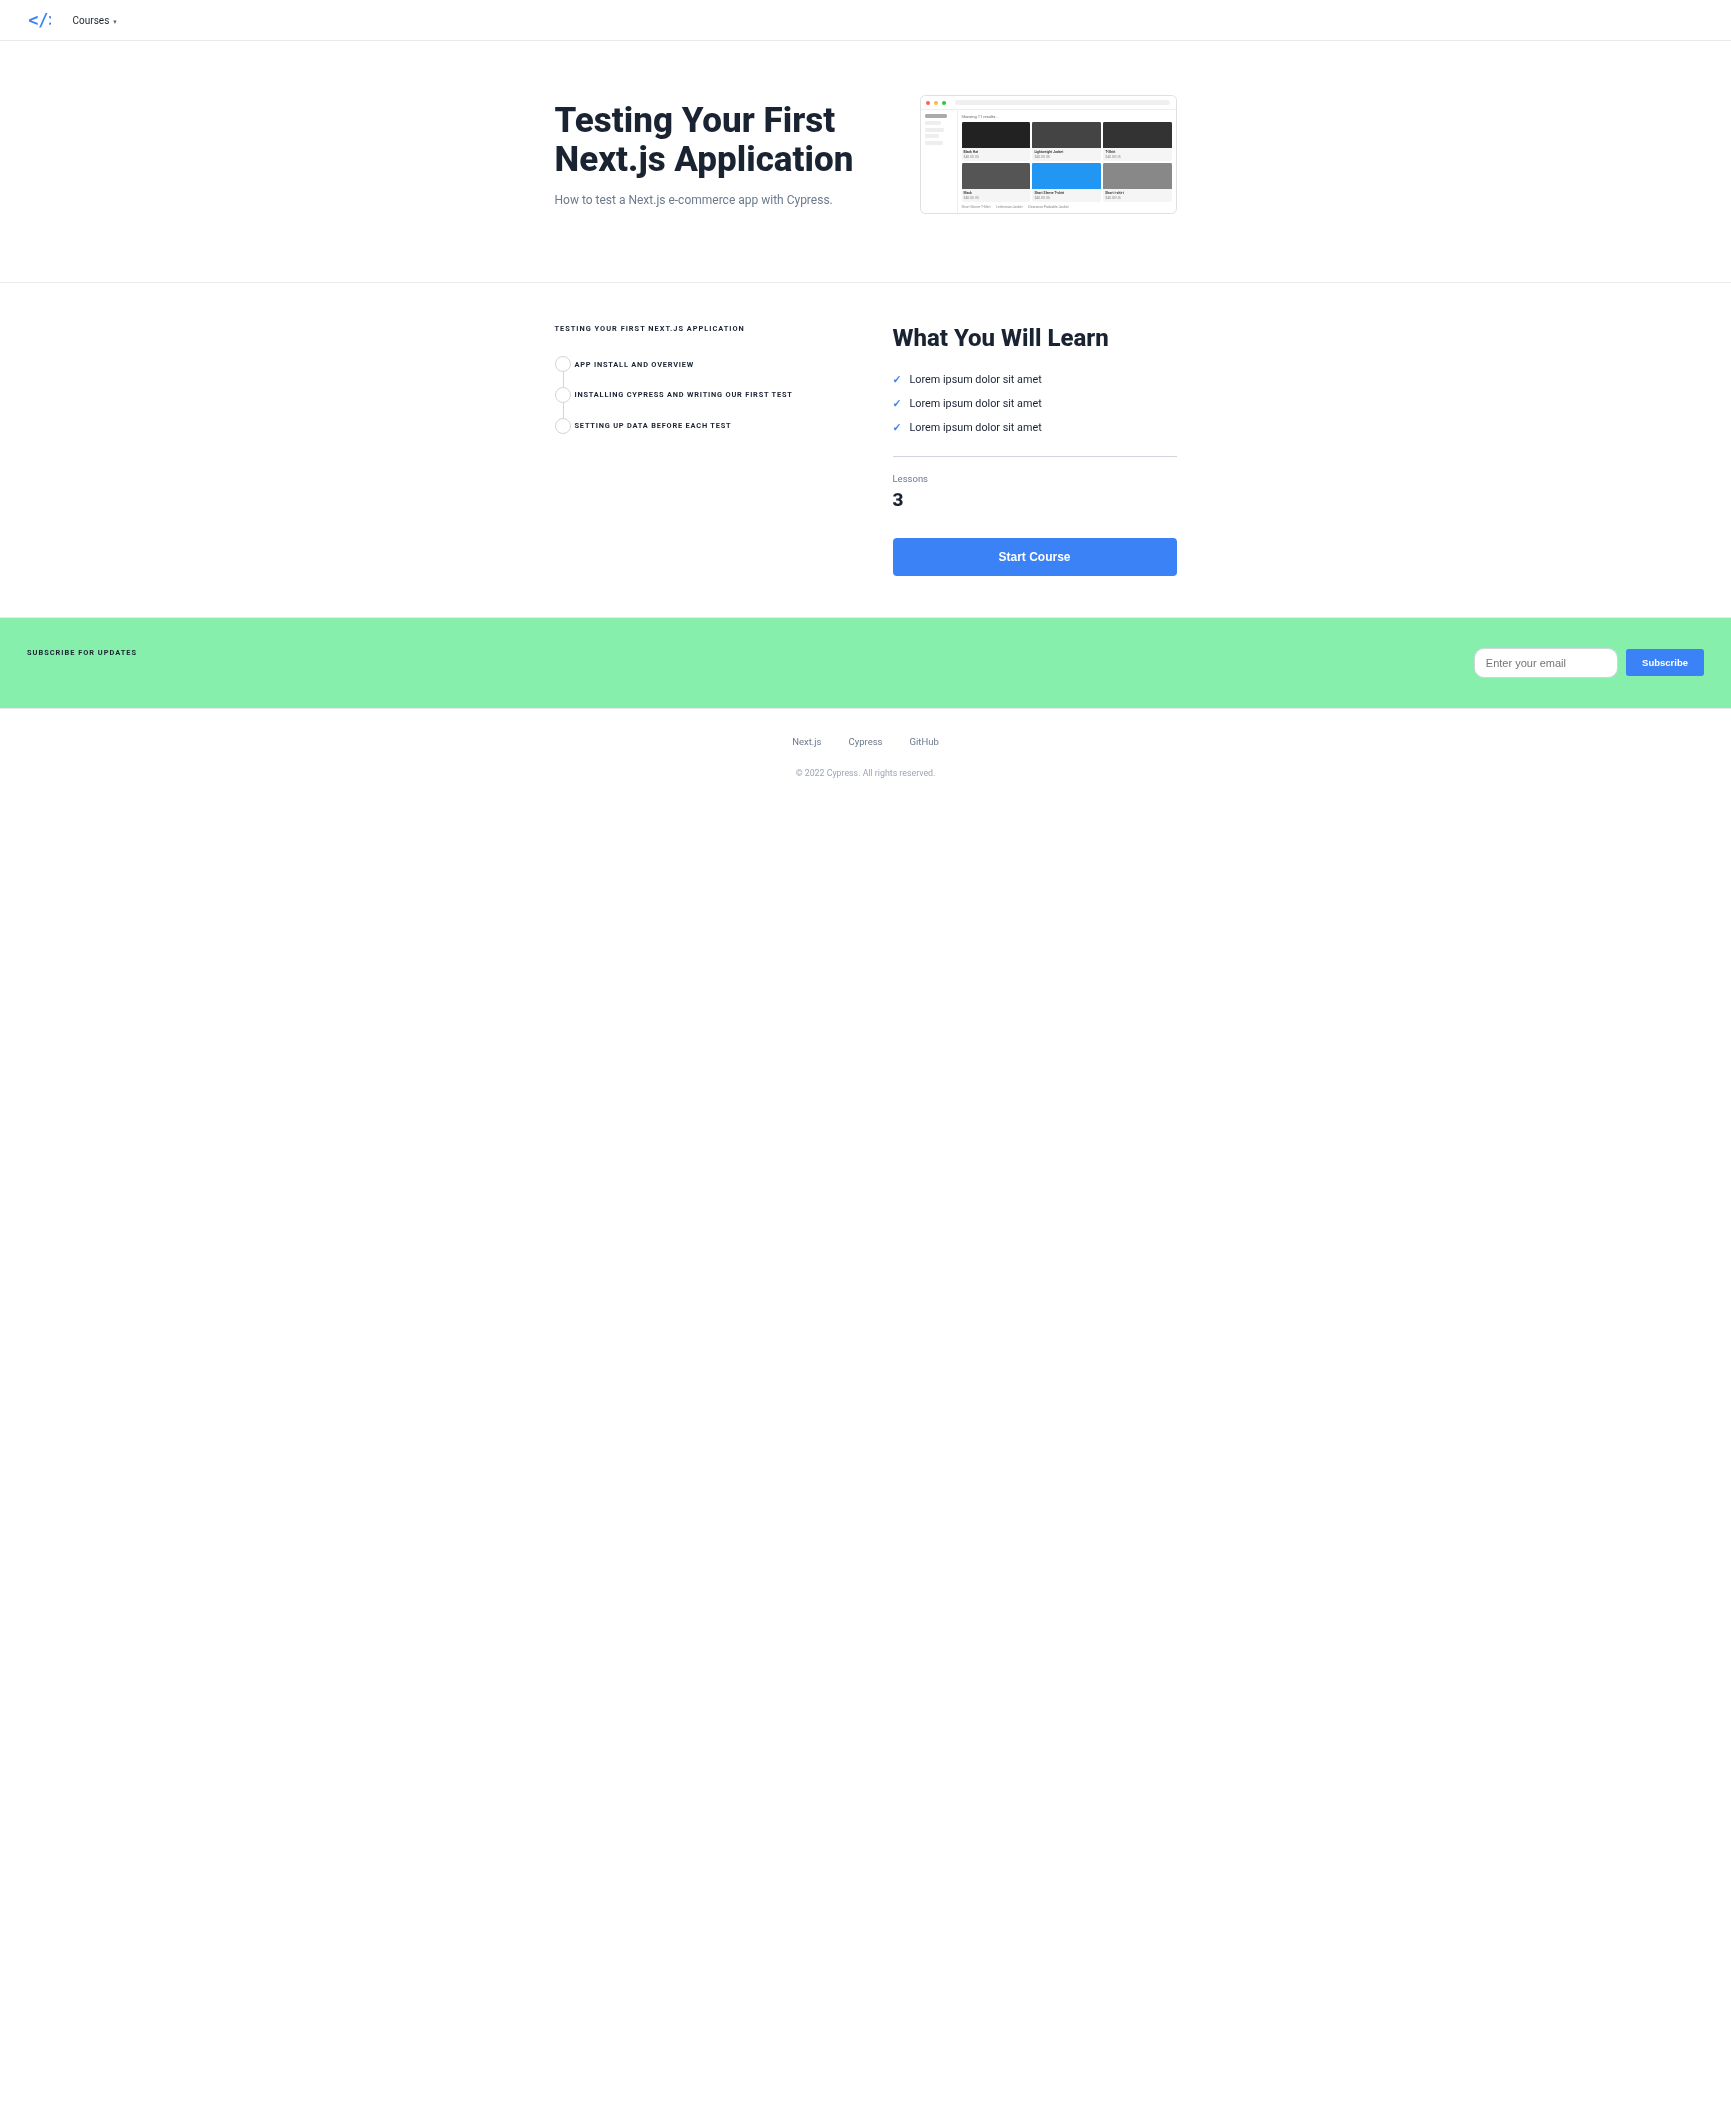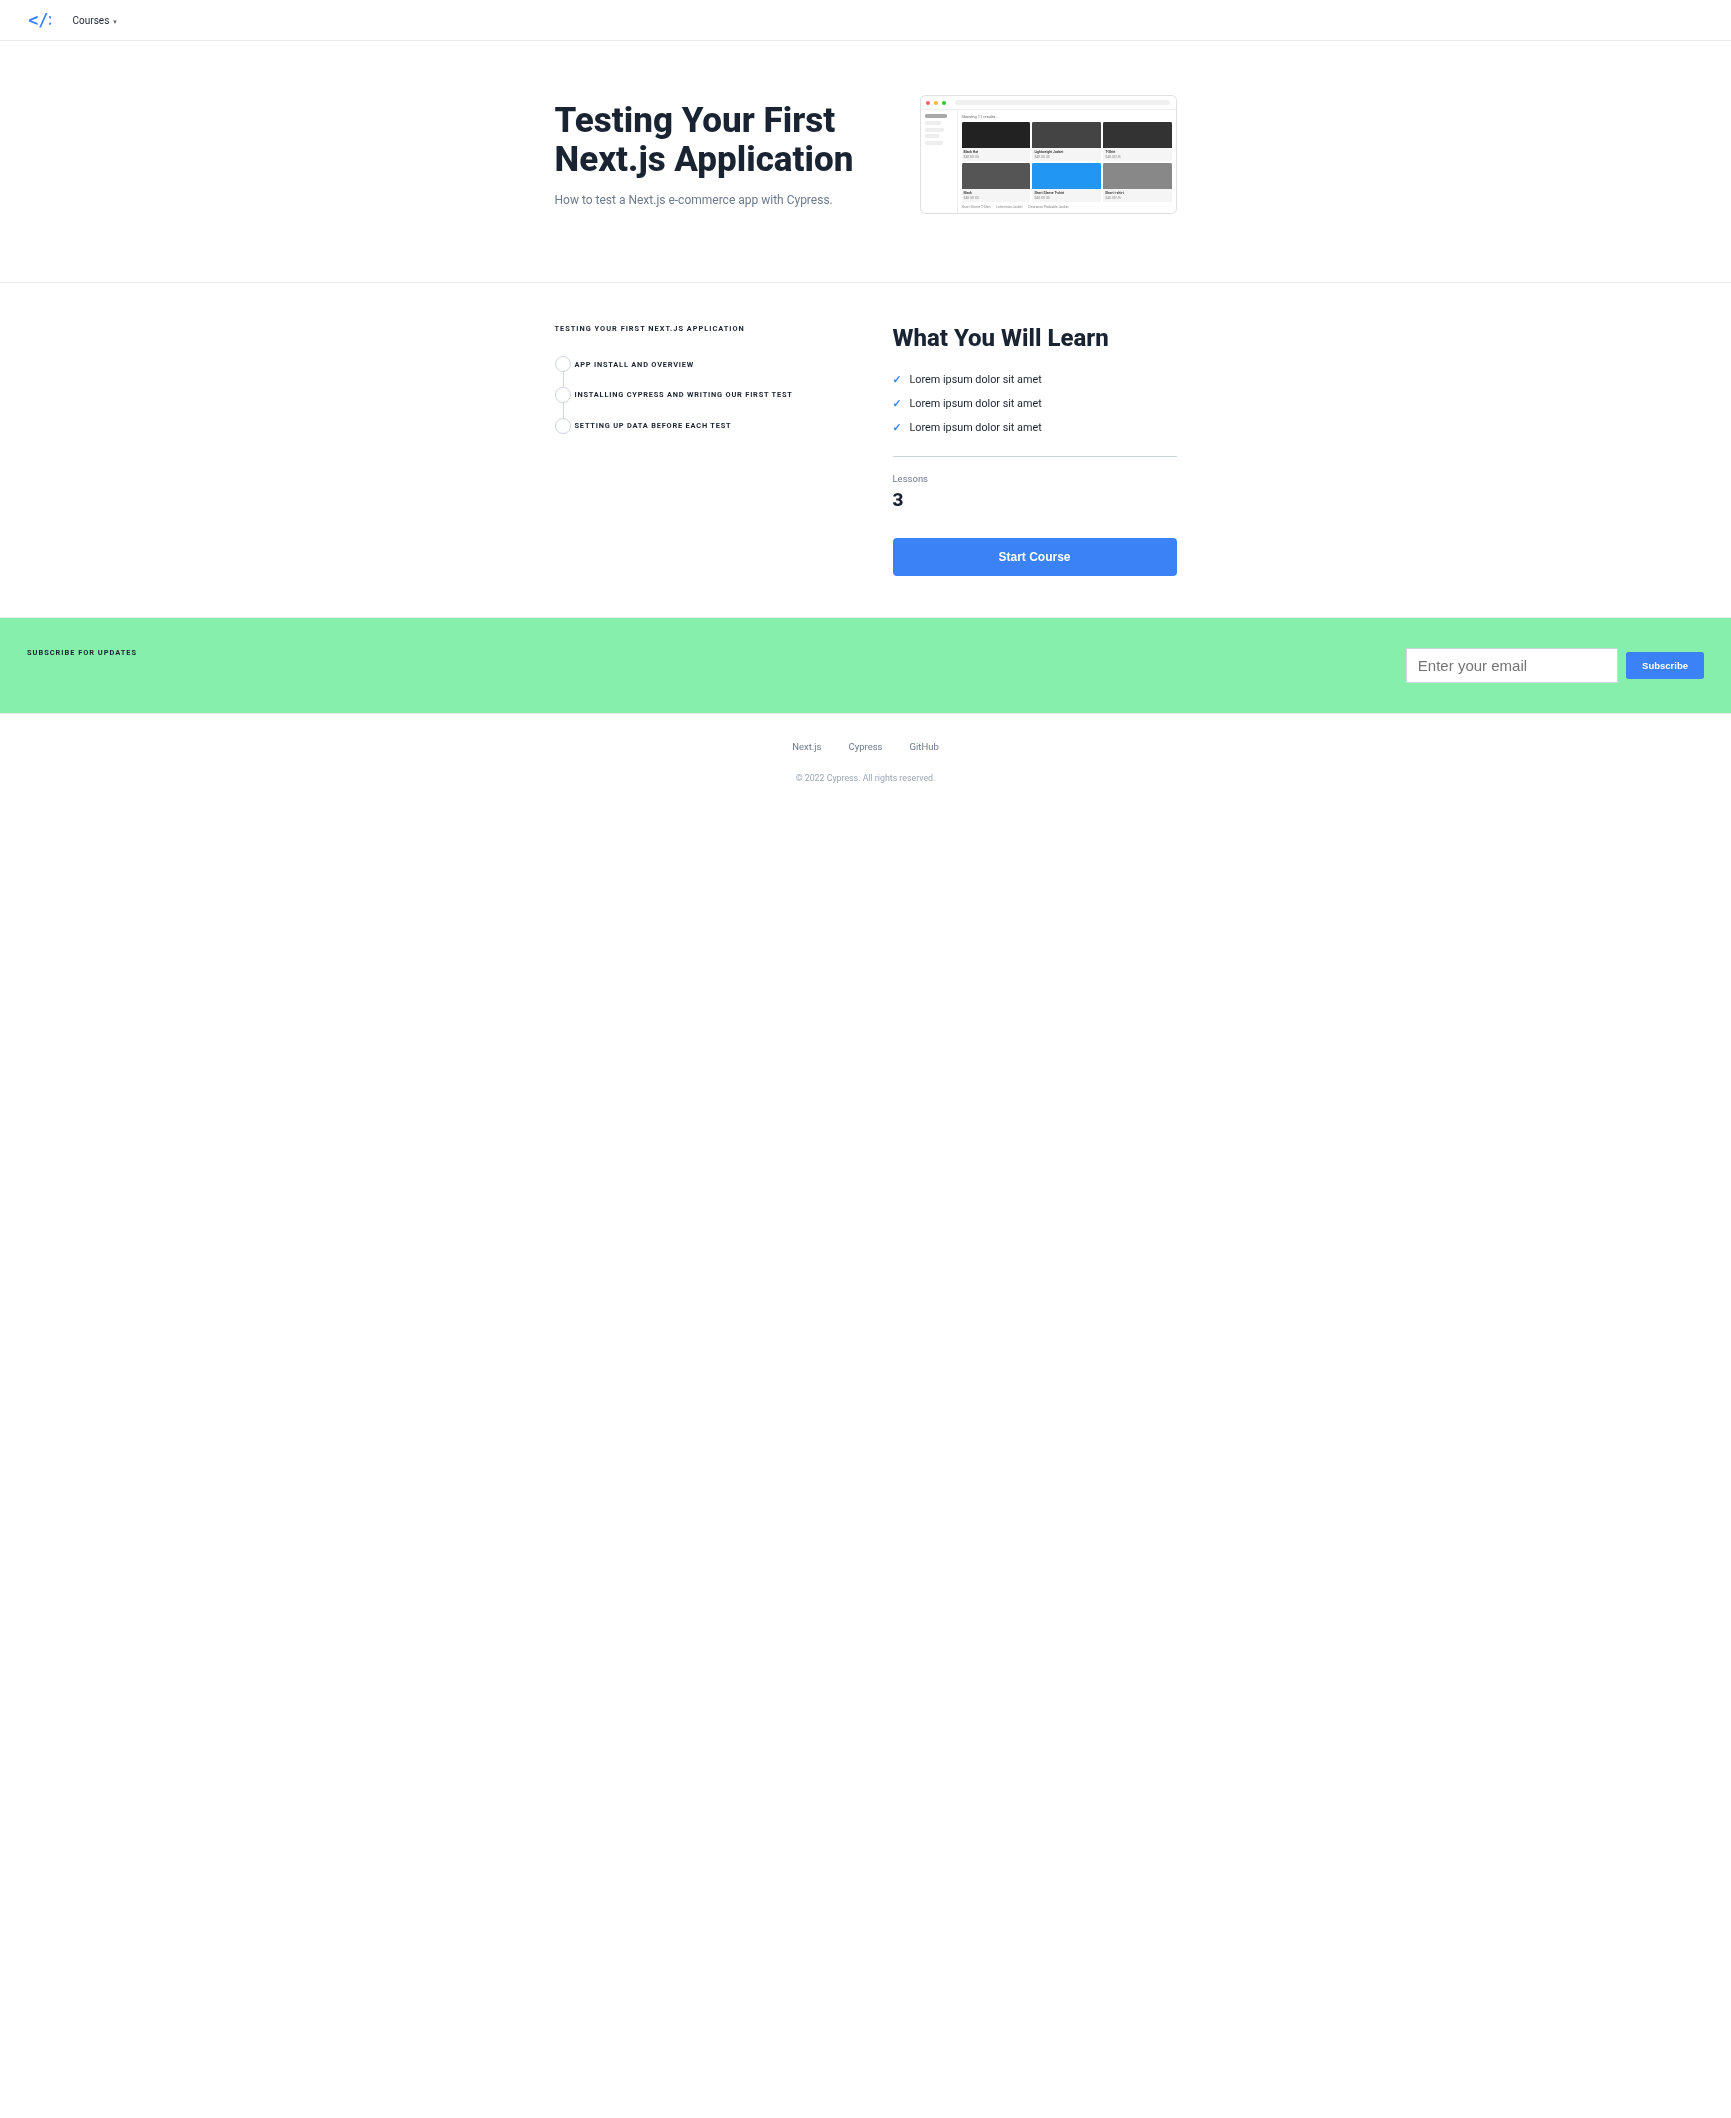--- a/index.html
+++ b/index.html
@@ -97,22 +97,22 @@
       background: #86efac; border-top: 0.7px solid #e8eaed;
       display: flex; align-items: flex-start; justify-content: space-between;
       padding: 30px 27px;
     }
     .subscribe-label {
       font-size: 7.4px; font-weight: 700; letter-spacing: 1px;
       color: #1a2332; text-transform: uppercase;
     }
     .subscribe-form { display: flex; gap: 8px; align-items: center; }
     .subscribe-input {
-      padding: 8px 10.8px; border: 0.7px solid #d0d5dd; border-radius: 1px;
-      font-size: 15px; width: 212px; outline: none; color: #666;
+      padding: 8px 10.8px; border: 0.7px solid #d0d5dd; border-radius: 10px;
+      font-size: 11px; width: 144px; outline: none; color: #666;
     }
     .subscribe-btn {
       padding: 8px 16px; background: #3b82f6; color: #fff;
       border: none; border-radius: 2.7px; font-size: 9.5px; font-weight: 600;
       cursor: pointer;
     }
 
     
     footer {
       padding: 27px; text-align: center; border-top: 0.7px solid #e8eaed;

